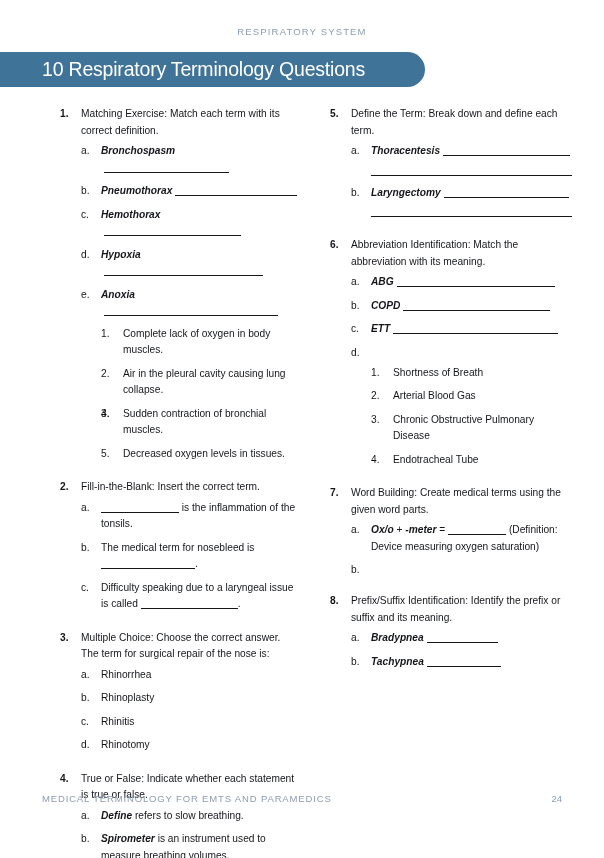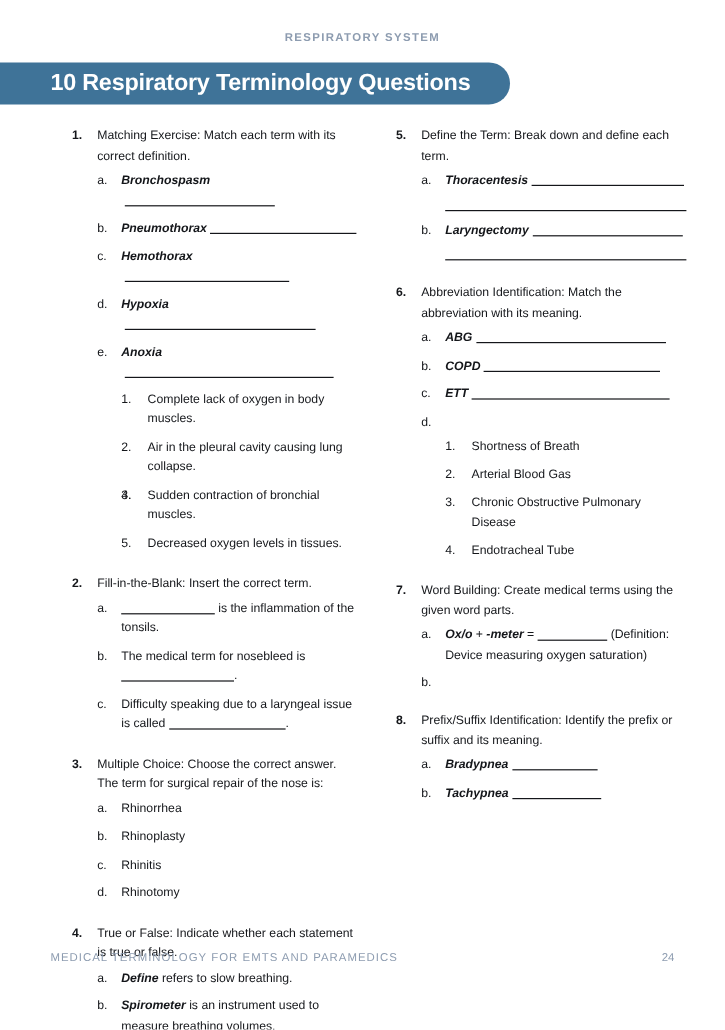--- a/index.html
+++ b/index.html
@@ -19,39 +19,39 @@
   
   .running-head {
     position: absolute;
     top: 26px;
     left: 0;
     width: 604px;
     text-align: center;
     font-size: 9.5px;
     letter-spacing: 1.15px;
     color: #8d9cb0;
-    font-weight: 700;
+    font-weight: 400;
   }
 
   
   .title-banner {
     position: absolute;
     top: 52px;
     left: 0;
     height: 35px;
     width: 425px;
     background: #3f7398;
     border-radius: 0 18px 18px 0;
     display: flex;
     align-items: center;
   }
   .title-banner-text {
     color: #ffffff;
     font-size: 19.5px;
-    font-weight: bold;
+    font-weight: normal;
     letter-spacing: -0.2px;
     padding-left: 42px;
     white-space: nowrap;
   }
 
   
   .columns {
     position: absolute;
     top: 106px;
     left: 0;

